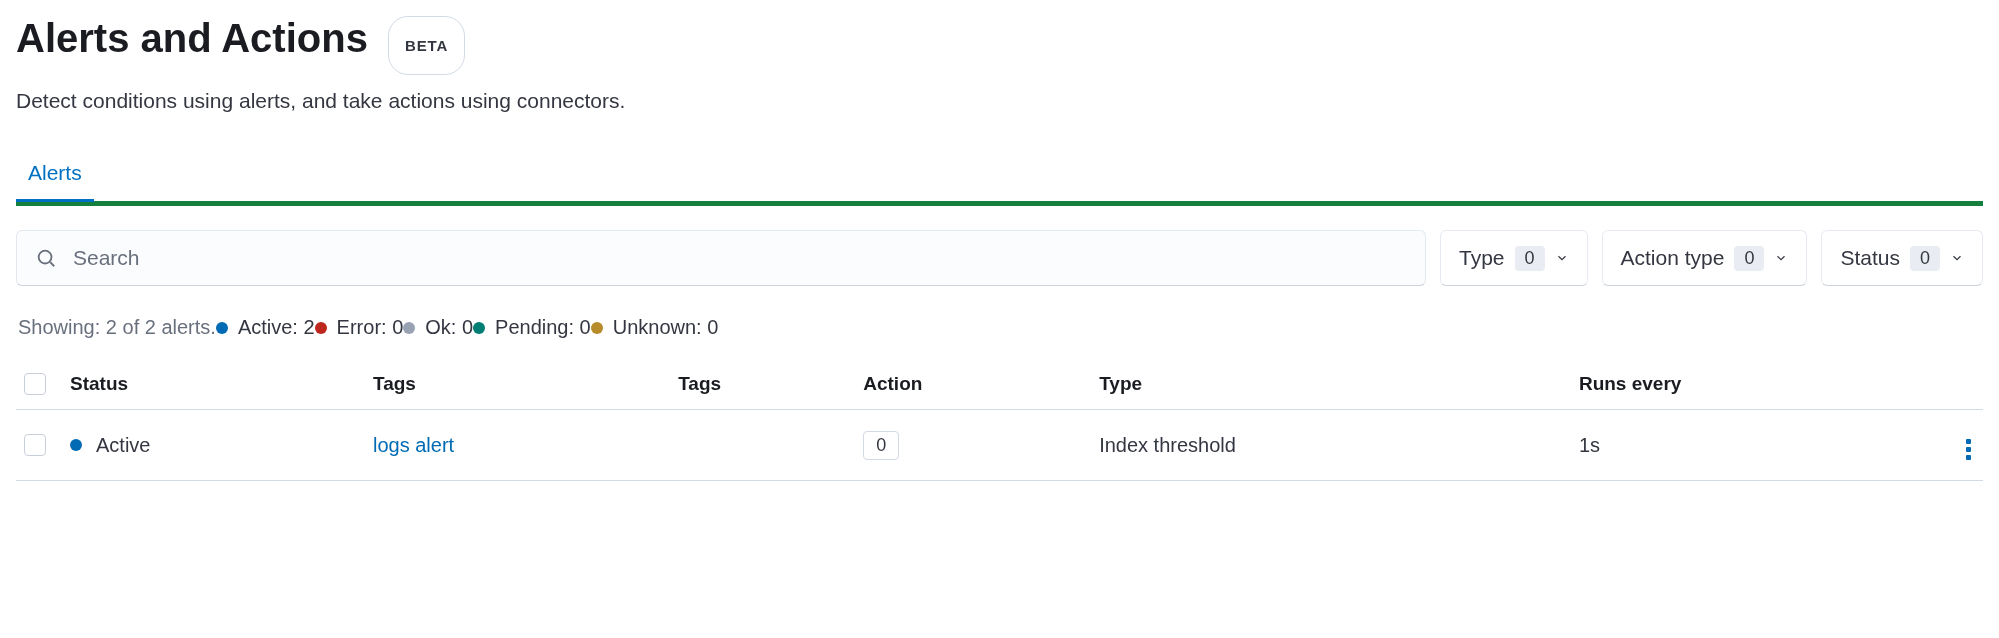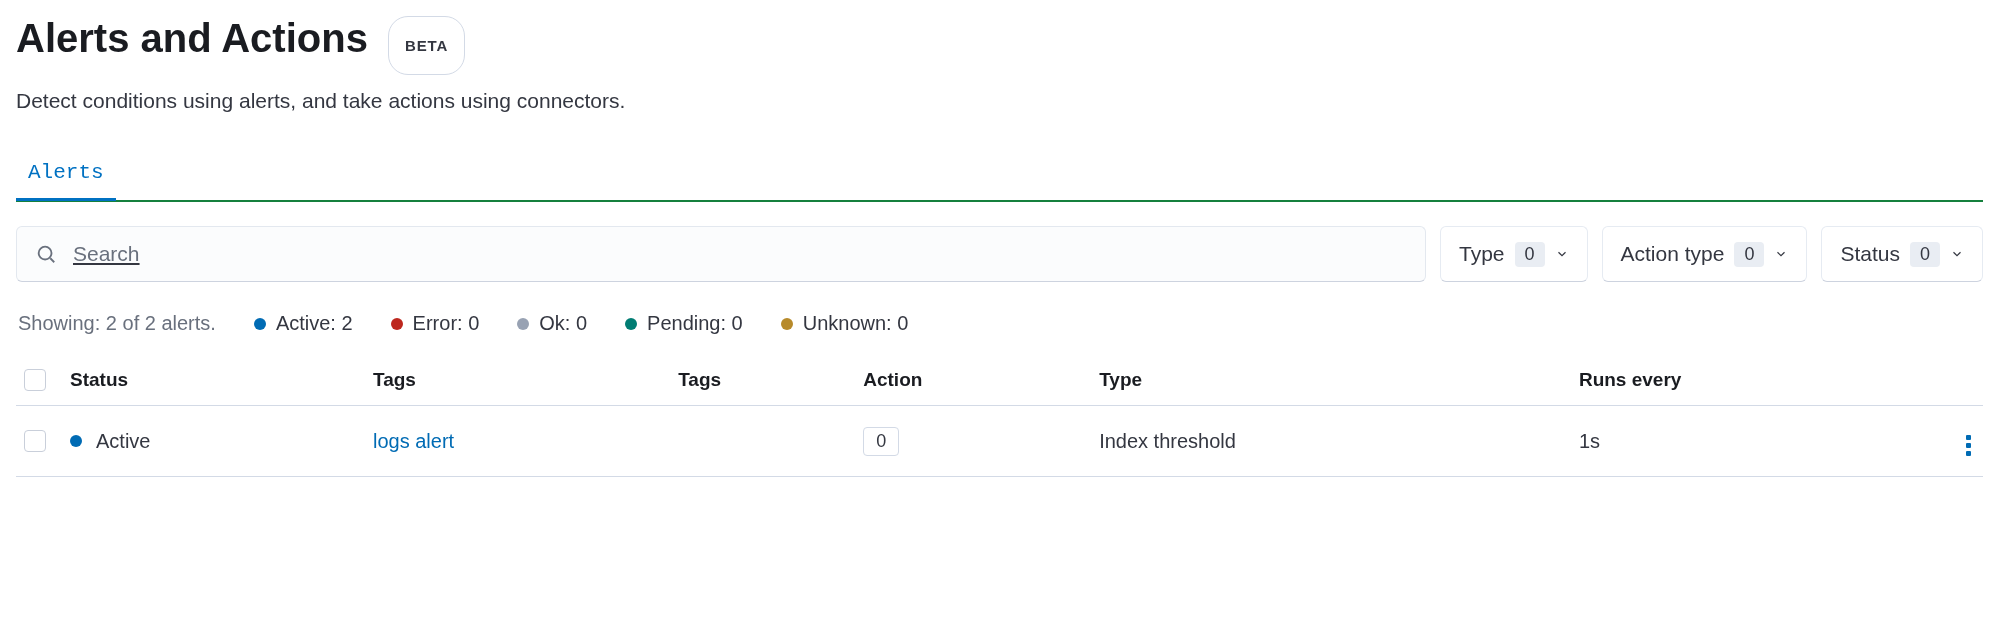--- a/index.html
+++ b/index.html
@@ -32,23 +32,22 @@
       text-transform: uppercase;
     }
     .subtitle {
       font-size: 21px;
       color: #343741;
       margin-bottom: 40px;
     }
     .tabs {
       display: flex;
       gap: 28px;
-      border-bottom: 2px solid #15803d;
+      border-bottom: 5px solid #15803d;
       margin-bottom: 24px;
-      font-family: Liberation Mono, monospace;
     }
     .tab {
       padding: 8px 12px 14px 12px;
       font-size: 21px;
       color: #343741;
       cursor: pointer;
       border-bottom: 3px solid transparent;
       margin-bottom: -1px;
     }
     .tab.active {
@@ -76,21 +75,20 @@
     .search-wrap {
       flex: 1;
       display: flex;
       align-items: center;
       background: #fbfcfd;
       border: 1px solid #e3e8ef;
       border-bottom: 1px solid #cdd3df;
       border-radius: 6px;
       padding: 0 18px;
       height: 56px;
-      text-decoration: underline;
     }
     .search-wrap svg { flex-shrink: 0; }
     .search-input {
       flex: 1;
       border: none;
       background: transparent;
       font-size: 21px;
       padding: 0 16px;
       outline: none;
       color: #343741;
@@ -116,21 +114,20 @@
       padding: 2px 10px;
       font-size: 18px;
       color: #343741;
     }
     .chevron {
       width: 14px; height: 14px;
     }
     .status-row {
       display: flex;
       align-items: center;
-      gap: 38px;
       font-size: 20px;
       color: #69707d;
       margin-bottom: 24px;
       padding-left: 2px;
     }
     .status-item {
       display: flex;
       align-items: center;
       gap: 10px;
       color: #343741;

